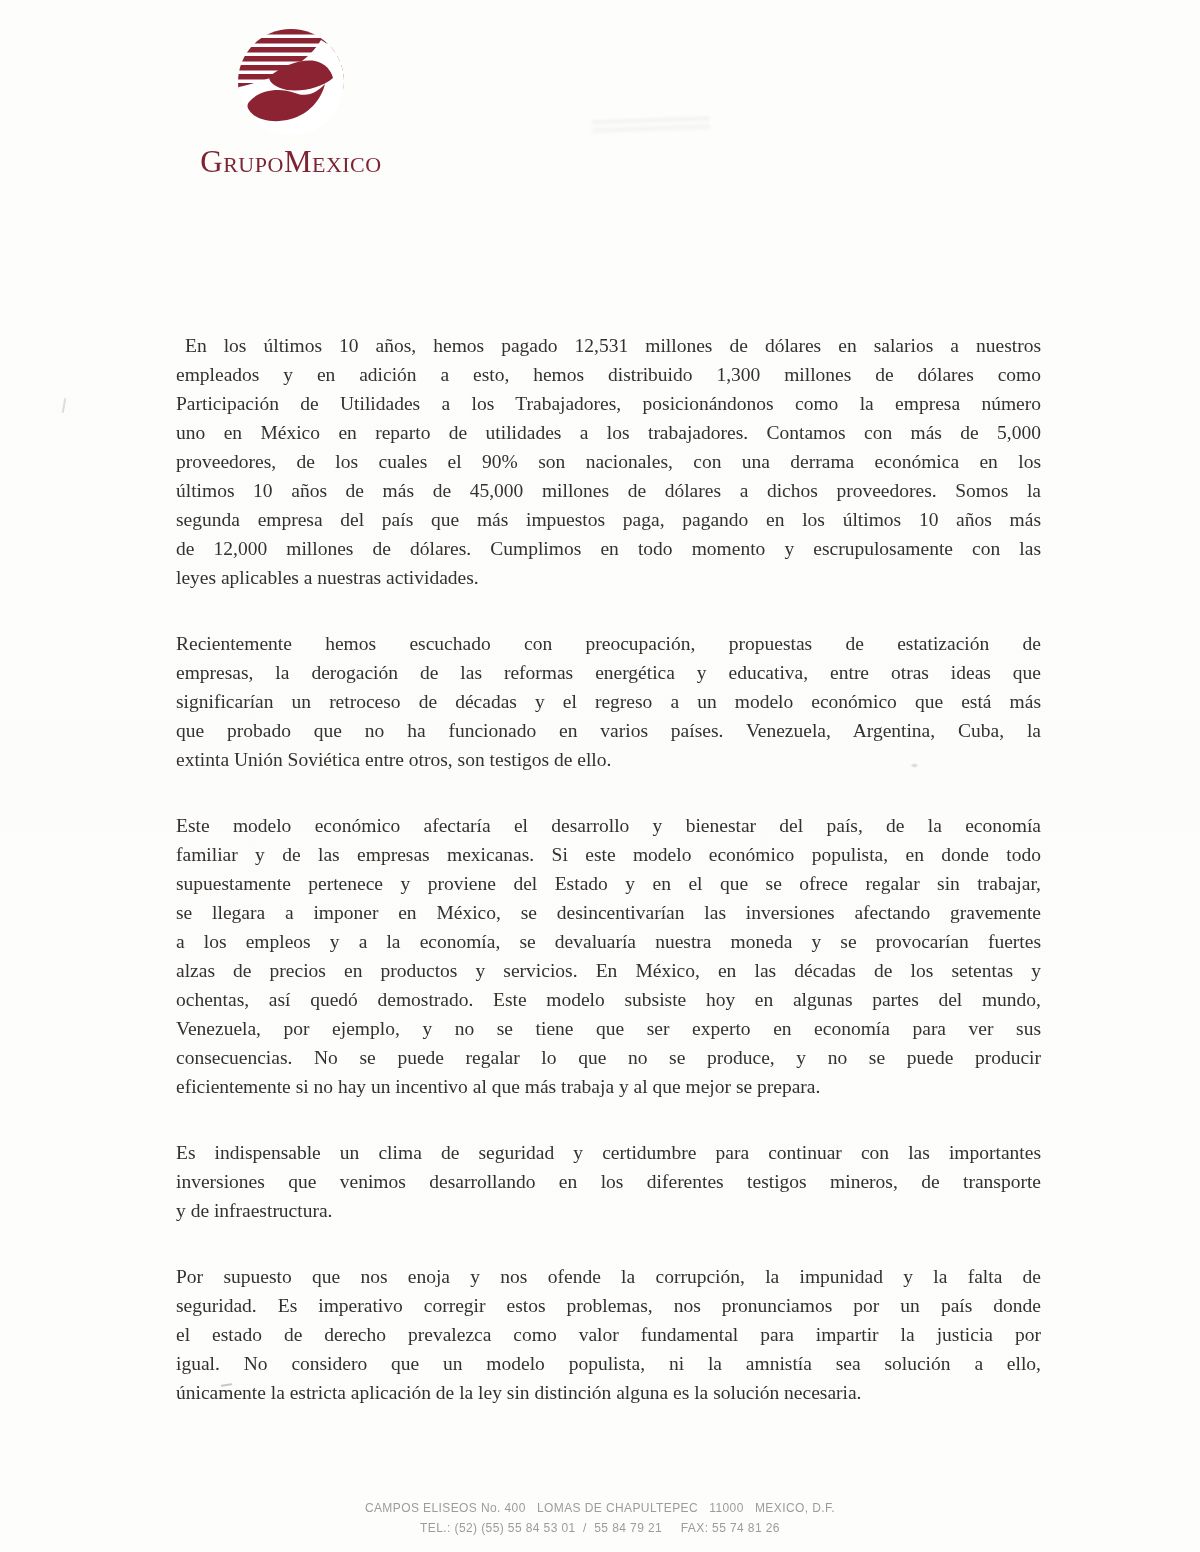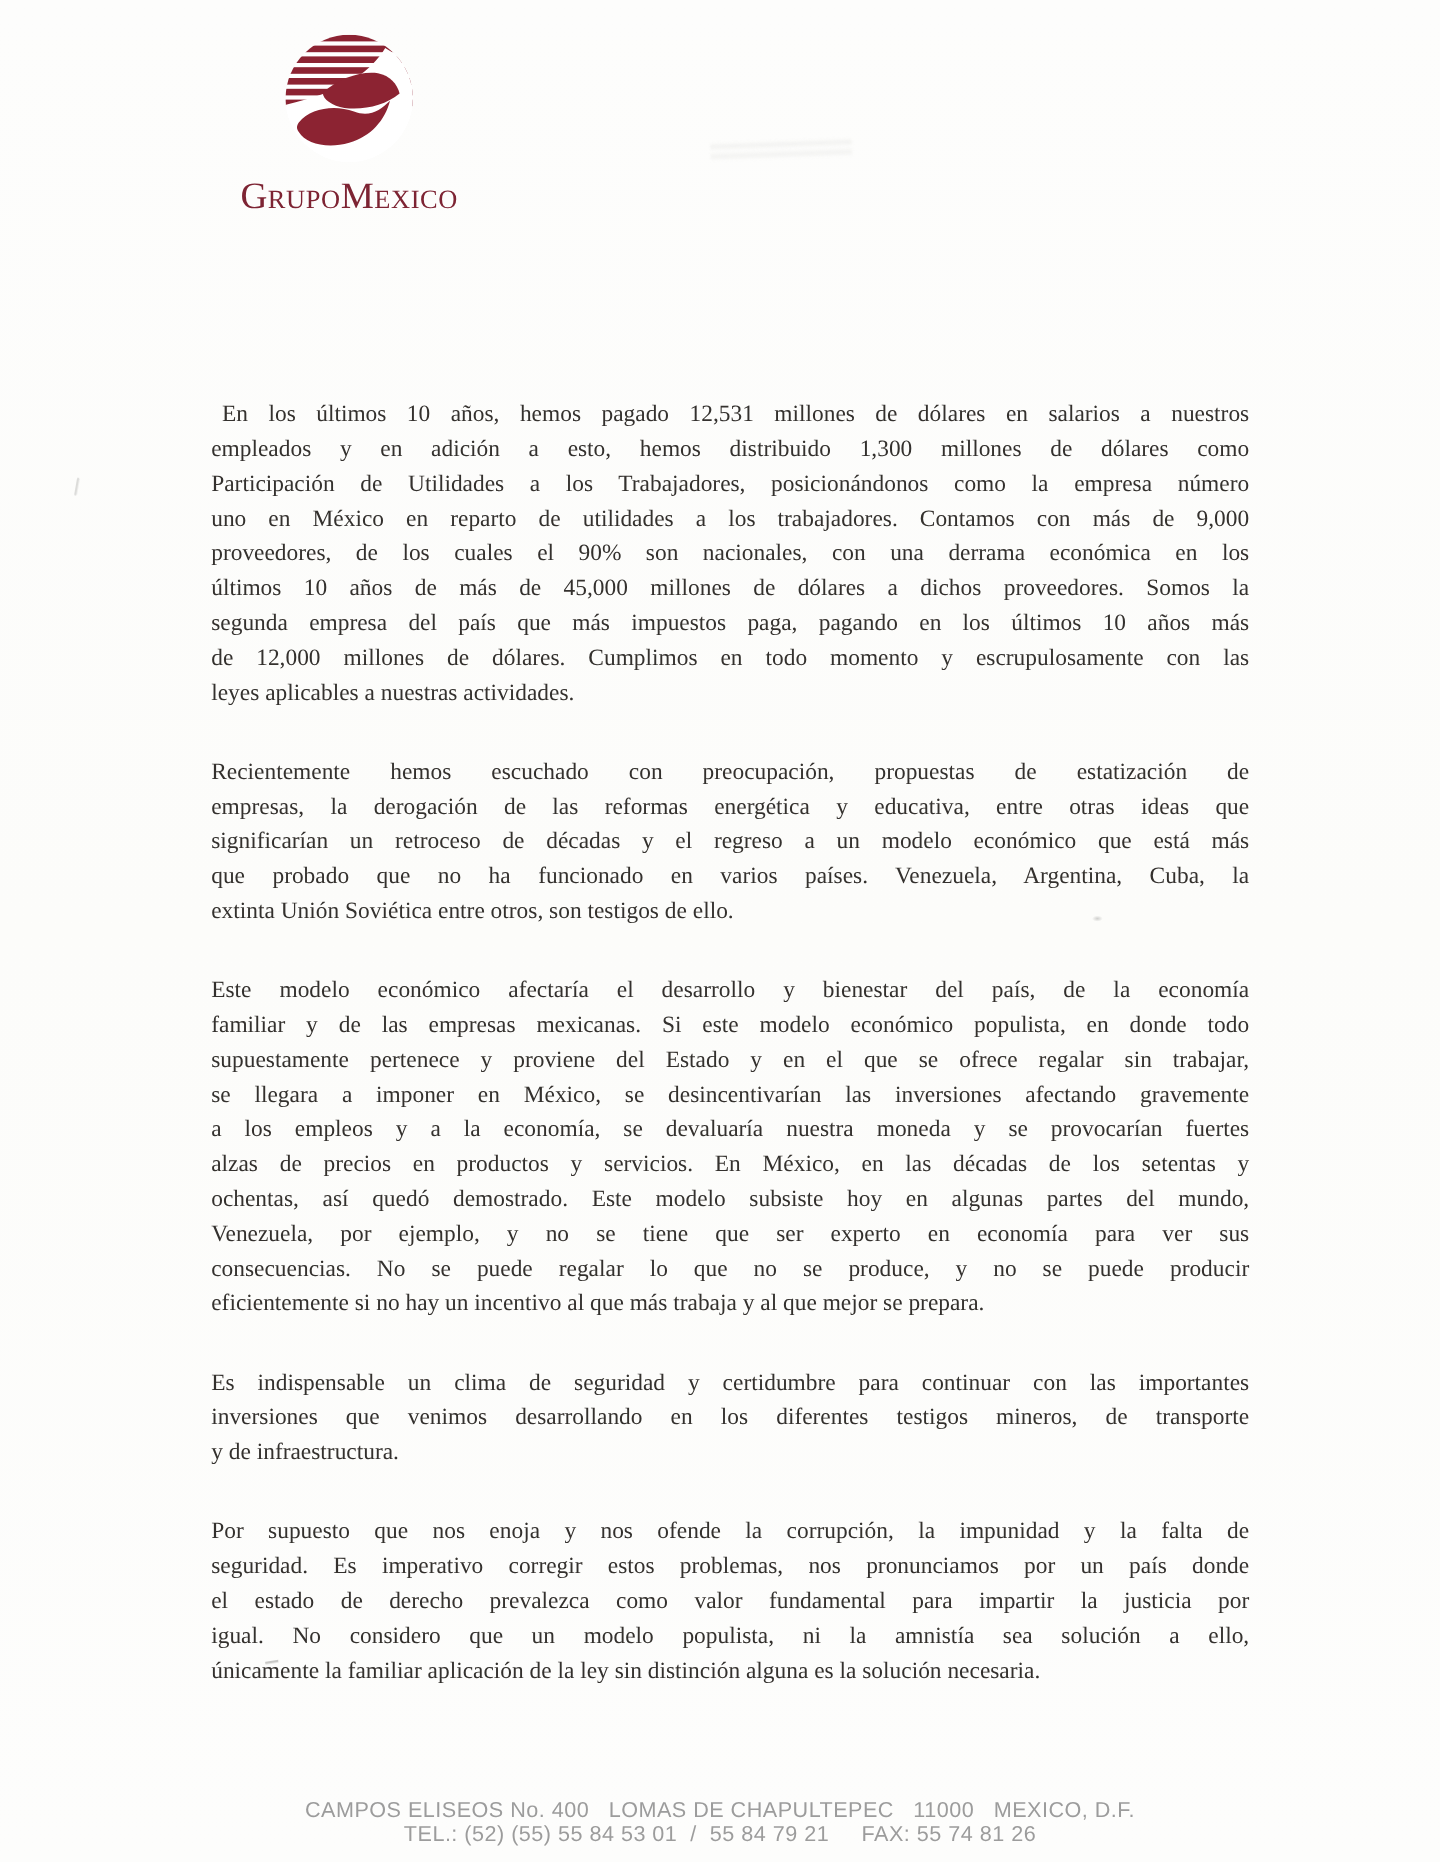--- a/index.html
+++ b/index.html
@@ -51,21 +51,21 @@
   }
   .line.j { text-align: justify; text-align-last: justify; }
   .para:first-child .line:first-child { text-indent: 9px; }
 
   
   .letter-footer {
     position: absolute;
     left: 0; right: 0; top: 1498px;
     text-align: center;
     font-family: "Liberation Sans", sans-serif;
-    font-size: 18px;
+    font-size: 12px;
     line-height: 20px;
     letter-spacing: 0.4px;
     color: #9c9c9c;
   }
   .letter-footer div { white-space: pre; }
 
   
   .artifact { position: absolute; pointer-events: none; }
   .artifact-slash {
     left: 63px; top: 398px;
@@ -130,21 +130,21 @@
       </g>
     </svg>
     <div class="wordmark" style="color: rgb(125, 36, 51);">GrupoMexico</div>
   </header>
 
   <main class="letter-body">
       <div class="para">
         <div class="line j">En los últimos 10 años, hemos pagado 12,531 millones de dólares en salarios a nuestros</div>
         <div class="line j">empleados y en adición a esto, hemos distribuido 1,300 millones de dólares como</div>
         <div class="line j">Participación de Utilidades a los Trabajadores, posicionándonos como la empresa número</div>
-        <div class="line j">uno en México en reparto de utilidades a los trabajadores. Contamos con más de 9,000</div>
+        <div class="line j">uno en México en reparto de utilidades a los trabajadores. Contamos con más de 5,000</div>
         <div class="line j">proveedores, de los cuales el 90% son nacionales, con una derrama económica en los</div>
         <div class="line j">últimos 10 años de más de 45,000 millones de dólares a dichos proveedores. Somos la</div>
         <div class="line j">segunda empresa del país que más impuestos paga, pagando en los últimos 10 años más</div>
         <div class="line j">de 12,000 millones de dólares. Cumplimos en todo momento y escrupulosamente con las</div>
         <div class="line">leyes aplicables a nuestras actividades.</div>
       </div>
       <div class="para">
         <div class="line j">Recientemente hemos escuchado con preocupación, propuestas de estatización de</div>
         <div class="line j">empresas, la derogación de las reformas energética y educativa, entre otras ideas que</div>
         <div class="line j">significarían un retroceso de décadas y el regreso a un modelo económico que está más</div>
@@ -166,21 +166,21 @@
       <div class="para">
         <div class="line j">Es indispensable un clima de seguridad y certidumbre para continuar con las importantes</div>
         <div class="line j">inversiones que venimos desarrollando en los diferentes testigos mineros, de transporte</div>
         <div class="line">y de infraestructura.</div>
       </div>
       <div class="para">
         <div class="line j">Por supuesto que nos enoja y nos ofende la corrupción, la impunidad y la falta de</div>
         <div class="line j">seguridad. Es imperativo corregir estos problemas, nos pronunciamos por un país donde</div>
         <div class="line j">el estado de derecho prevalezca como valor fundamental para impartir la justicia por</div>
         <div class="line j">igual. No considero que un modelo populista, ni la amnistía sea solución a ello,</div>
-        <div class="line">únicamente la familiar aplicación de la ley sin distinción alguna es la solución necesaria.</div>
+        <div class="line">únicamente la estricta aplicación de la ley sin distinción alguna es la solución necesaria.</div>
       </div>
     </main>
 
   <footer class="letter-footer">
     <div>CAMPOS ELISEOS No. 400   LOMAS DE CHAPULTEPEC   11000   MEXICO, D.F.</div>
     <div>TEL.: (52) (55) 55 84 53 01  /  55 84 79 21     FAX: 55 74 81 26</div>
   </footer>
 
   <div class="artifact artifact-slash"></div>
   <div class="artifact artifact-ghost"></div>

